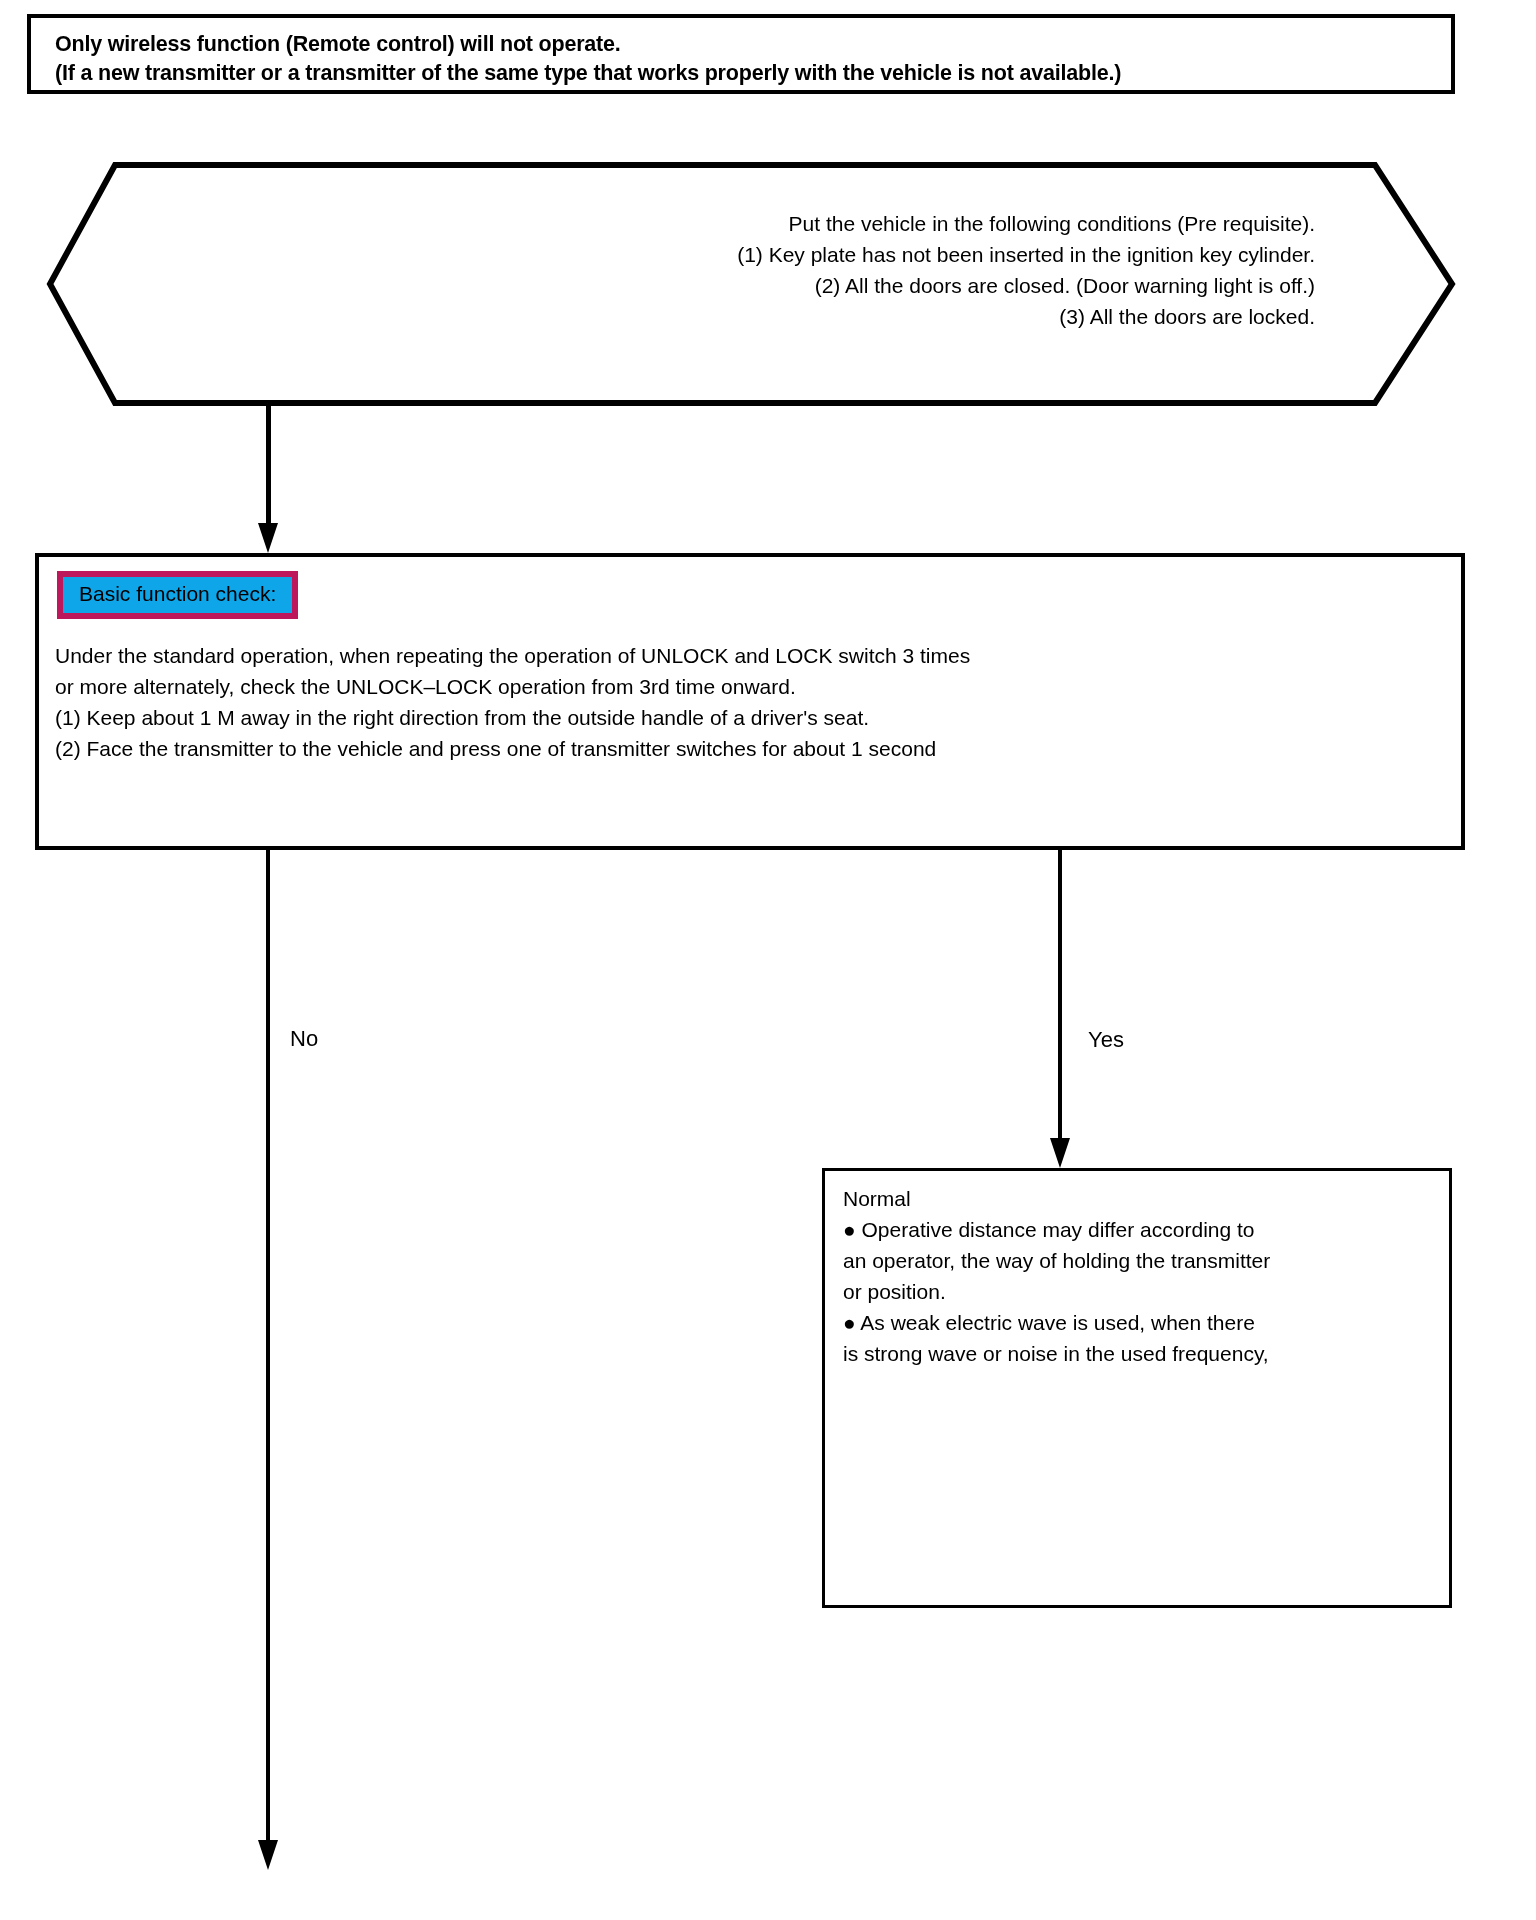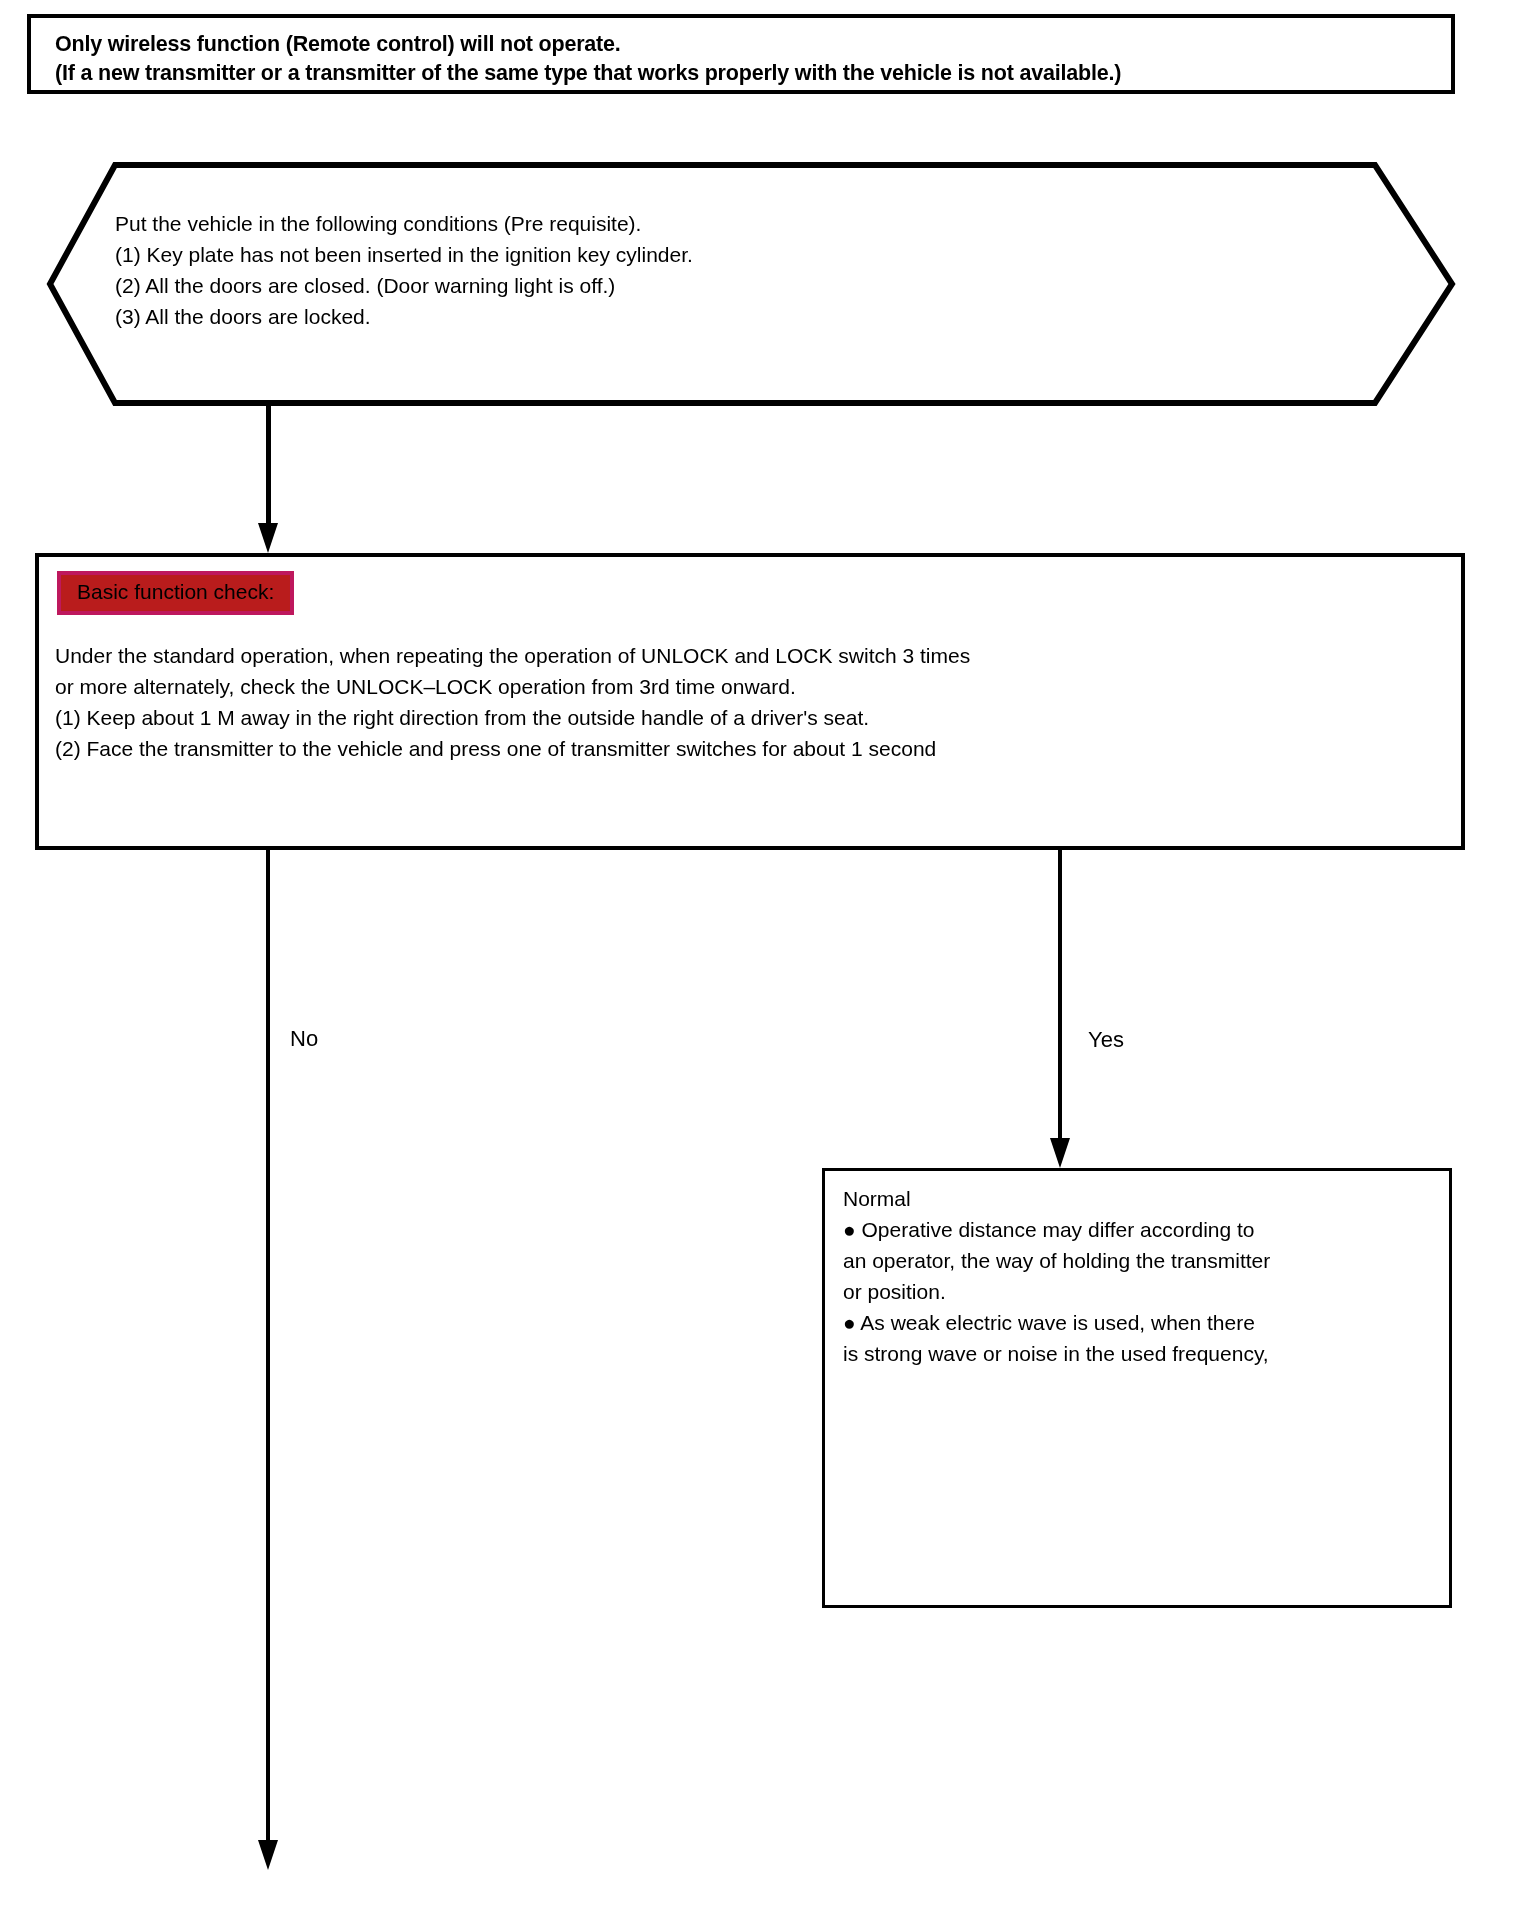--- a/index.html
+++ b/index.html
@@ -45,20 +45,21 @@
     white-space: nowrap;
   }
 
   
   .hexagon-wrap {
     position: absolute;
     left: 45px;
     top: 160px;
     width: 1412px;
     height: 248px;
+    text-align: right;
   }
   .hexagon-wrap svg { display: block; }
   .hexagon-text {
     position: absolute;
     left: 70px;
     top: 48px;
     width: 1200px;
   }
   .hex-line {
     font-size: 21px;
@@ -100,25 +101,25 @@
     width: 1430px;
     height: 297px;
     border: 4px solid #000;
     box-sizing: border-box;
     background: #fff;
   }
   .check-label {
     position: absolute;
     left: 18px;
     top: 14px;
-    border: 4px solid #be185d;
+    border: 6px solid #be185d;
     padding: 4px 16px 6px 16px;
     font-size: 21px;
     line-height: 26px;
-    background: #b91c1c;
+    background: #0ea5e9;
     white-space: nowrap;
   }
   .check-body {
     position: absolute;
     left: 16px;
     top: 83px;
     right: 10px;
   }
   .check-line {
     font-size: 21px;

